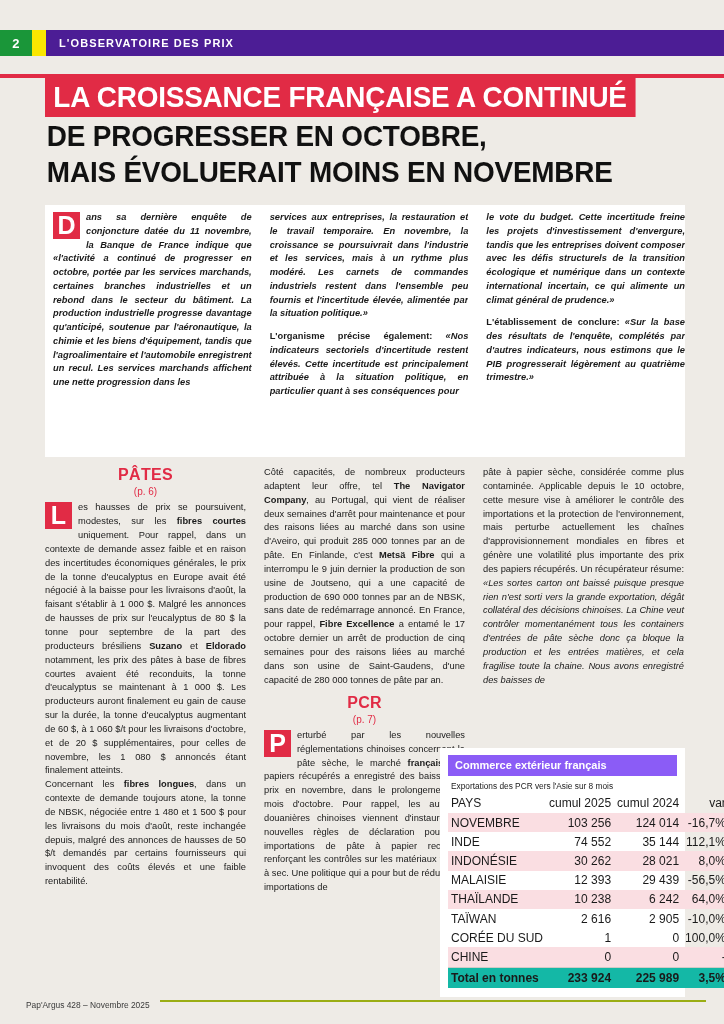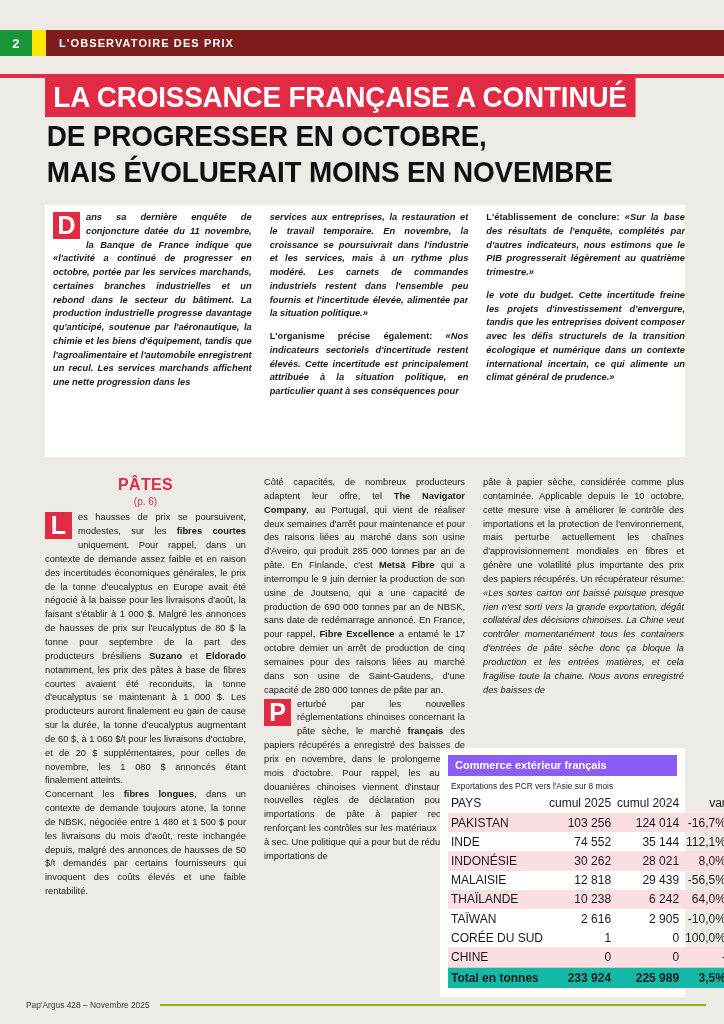--- a/index.html
+++ b/index.html
@@ -35,21 +35,21 @@
     align-items: center;
     justify-content: center;
     letter-spacing: .3px;
   }
   .topbar-accent {
     width: 14px;
     background: #fbe700;
   }
   .topbar-title {
     flex: 1;
-    background: #7f1d1d;
+    background: #4c1d95;
     color: #ffffff;
     font-size: 11px;
     font-weight: bold;
     letter-spacing: 1.1px;
     display: flex;
     align-items: center;
     padding-left: 13px;
   }
 
   
@@ -140,21 +140,20 @@
 
   
   .cols {
     position: absolute;
     top: 466px;
     left: 45px;
     width: 640px;
     height: 510px;
     display: flex;
     gap: 18px;
-    margin-top: 10px;
   }
   .col {
     width: 201px;
     font-size: 9.3px;
     line-height: 1.49;
     color: #1a1a1a;
     text-align: justify;
     position: relative;
   }
   .col p { margin: 0 0 0 0; }
@@ -236,21 +235,21 @@
     padding-top: 3.5px;
   }
 
   
   .footer {
     position: absolute;
     bottom: 14px;
     left: 26px;
     width: 680px;
     display: flex;
-    align-items: center;
+    align-items: flex-start;
     gap: 10px;
   }
   .footer-text {
     font-size: 8.4px;
     color: #3a3a3a;
     white-space: nowrap;
   }
   .footer-line {
     flex: 1;
     height: 1.5px;
@@ -280,39 +279,43 @@
       <span class="dropcap-red">D</span><span>ans sa dernière enquête de conjoncture datée du 11 novembre, la Banque de France indique que «l'activité a continué de progresser en octobre, portée par les services marchands, certaines branches industrielles et un rebond dans le secteur du bâtiment. La production industrielle progresse davantage qu'anticipé, soutenue par l'aéronautique, la chimie et les biens d'équipement, tandis que l'agroalimentaire et l'automobile enregistrent un recul. Les services marchands affichent une nette progression dans les</span>
     </p>
   </div>
 
   <div class="intro-col">
     <p><span>services aux entreprises, la restauration et le travail temporaire. En novembre, la croissance se poursuivrait dans l'industrie et les services, mais à un rythme plus modéré. Les carnets de commandes industriels restent dans l'ensemble peu fournis et l'incertitude élevée, alimentée par la situation politique.»</span></p>
     <p><span class="roman">L'organisme précise également:</span><span> «Nos indicateurs sectoriels d'incertitude restent élevés. Cette incertitude est principalement attribuée à la situation politique, en particulier quant à ses conséquences pour</span></p>
   </div>
 
   <div class="intro-col">
+    <p><span>le vote du budget. Cette incertitude freine les projets d'investissement d'envergure, tandis que les entreprises doivent composer avec les défis structurels de la transition écologique et numérique dans un contexte international incertain, ce qui alimente un climat général de prudence.»</span></p>
     <p><span class="roman">L'établissement de conclure:</span><span> «Sur la base des résultats de l'enquête, complétés par d'autres indicateurs, nous estimons que le PIB progresserait légèrement au quatrième trimestre.»</span></p>
-    <p><span>le vote du budget. Cette incertitude freine les projets d'investissement d'envergure, tandis que les entreprises doivent composer avec les défis structurels de la transition écologique et numérique dans un contexte international incertain, ce qui alimente un climat général de prudence.»</span></p>
   </div>
 
 </div>
 
 <div class="cols">
 
   <div class="col">
     <div class="section-head">
       <div class="section-title">PÂTES</div>
       <div class="section-sub">(p. 6)</div>
     </div>
     <p><span class="dropcap-red">L</span><span>es hausses de prix se poursuivent, modestes, sur les </span><b>fibres courtes</b><span> uniquement. Pour rappel, dans un contexte de demande assez faible et en raison des incertitudes économiques générales, le prix de la tonne d'eucalyptus en Europe avait été négocié à la baisse pour les livraisons d'août, la faisant s'établir à 1 000 $. Malgré les annonces de hausses de prix sur l'eucalyptus de 80 $ la tonne pour septembre de la part des producteurs brésiliens </span><b>Suzano</b><span> et </span><b>Eldorado</b><span> notamment, les prix des pâtes à base de fibres courtes avaient été reconduits, la tonne d'eucalyptus se maintenant à 1 000 $. Les producteurs auront finalement eu gain de cause sur la durée, la tonne d'eucalyptus augmentant de 60 $, à 1 060 $/t pour les livraisons d'octobre, et de 20 $ supplémentaires, pour celles de novembre, les 1 080 $ annoncés étant finalement atteints.</span></p>
     <p><span>Concernant les </span><b>fibres longues</b><span>, dans un contexte de demande toujours atone, la tonne de NBSK, négociée entre 1 480 et 1 500 $ pour les livraisons du mois d'août, reste inchangée depuis, malgré des annonces de hausses de 50 $/t demandés par certains fournisseurs qui invoquent des coûts élevés et une faible rentabilité.</span></p>
   </div>
 
   <div class="col">
     <p><span>Côté capacités, de nombreux producteurs adaptent leur offre, tel </span><b>The Navigator Company</b><span>, au Portugal, qui vient de réaliser deux semaines d'arrêt pour maintenance et pour des raisons liées au marché dans son usine d'Aveiro, qui produit 285 000 tonnes par an de pâte. En Finlande, c'est </span><b>Metsä Fibre</b><span> qui a interrompu le 9 juin dernier la production de son usine de Joutseno, qui a une capacité de production de 690 000 tonnes par an de NBSK, sans date de redémarrage annoncé. En France, pour rappel, </span><b>Fibre Excellence</b><span> a entamé le 17 octobre dernier un arrêt de production de cinq semaines pour des raisons liées au marché dans son usine de Saint-Gaudens, d'une capacité de 280 000 tonnes de pâte par an.</span></p>
+    <div class="section-head" style="margin-top:6px">
+      <div class="section-title">PCR</div>
+      <div class="section-sub">(p. 7)</div>
+    </div>
     <p><span class="dropcap-red">P</span><span>erturbé par les nouvelles réglementations chinoises concernant la pâte sèche, le marché </span><b>français</b><span> des papiers récupérés a enregistré des baisses de prix en novembre, dans le prolongement du mois d'octobre. Pour rappel, les autorités douanières chinoises viennent d'instaurer de nouvelles règles de déclaration pour les importations de pâte à papier recyclée, renforçant les contrôles sur les matériaux traités à sec. Une politique qui a pour but de réduire les importations de</span></p>
   </div>
 
   <div class="col">
     <p><span>pâte à papier sèche, considérée comme plus contaminée. Applicable depuis le 10 octobre, cette mesure vise à améliorer le contrôle des importations et la protection de l'environnement, mais perturbe actuellement les chaînes d'approvisionnement mondiales en fibres et génère une volatilité plus importante des prix des papiers récupérés. Un récupérateur résume: </span><i>«Les sortes carton ont baissé puisque presque rien n'est sorti vers la grande exportation, dégât collatéral des décisions chinoises. La Chine veut contrôler momentanément tous les containers d'entrées de pâte sèche donc ça bloque la production et les entrées matières, et cela fragilise toute la chaine. Nous avons enregistré des baisses de</i></p>
   </div>
 
 </div>
 
 <div class="tablebox">
@@ -322,40 +325,40 @@
     <thead>
       <tr>
         <th class="c-country">PAYS</th>
         <th>cumul 2025</th>
         <th>cumul 2024</th>
         <th>var</th>
       </tr>
     </thead>
     <tbody>
         <tr class="odd">
-          <td class="c-country">PAKISTAN</td>
+          <td class="c-country">NOVEMBRE</td>
           <td>103 256</td>
           <td>124 014</td>
           <td>-16,7%</td>
         </tr>
         <tr class="even">
           <td class="c-country">INDE</td>
           <td>74 552</td>
           <td>35 144</td>
           <td>112,1%</td>
         </tr>
         <tr class="odd">
           <td class="c-country">INDONÉSIE</td>
           <td>30 262</td>
           <td>28 021</td>
           <td>8,0%</td>
         </tr>
         <tr class="even">
           <td class="c-country">MALAISIE</td>
-          <td>12 818</td>
+          <td>12 393</td>
           <td>29 439</td>
           <td>-56,5%</td>
         </tr>
         <tr class="odd">
           <td class="c-country">THAÏLANDE</td>
           <td>10 238</td>
           <td>6 242</td>
           <td>64,0%</td>
         </tr>
         <tr class="even">

